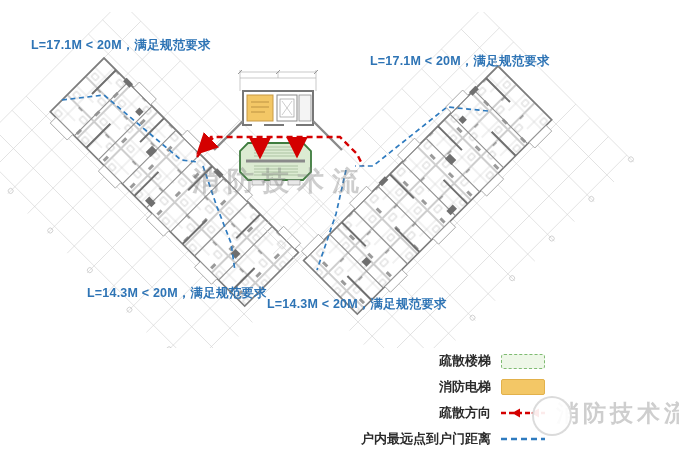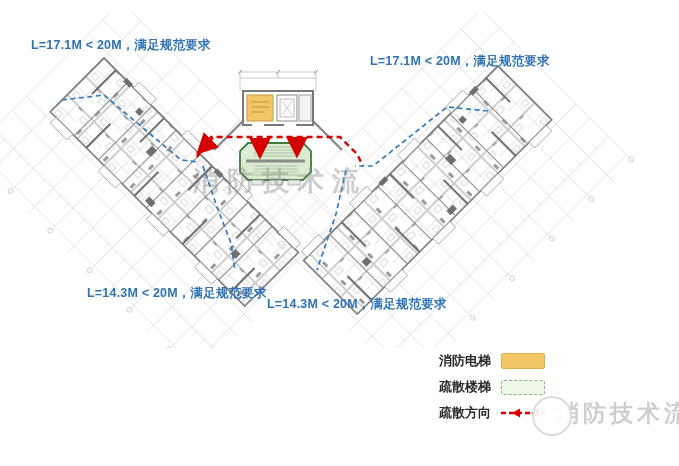--- a/index.html
+++ b/index.html
@@ -145,36 +145,44 @@
   <div class="annotation" style="left:370px;top:53px">L=17.1M &lt; 20M，满足规范要求</div>
   <div class="annotation" style="left:87px;top:285px">L=14.3M &lt; 20M，满足规范要求</div>
   <div class="annotation" style="left:267px;top:296px">L=14.3M &lt; 20M，满足规范要求</div>
 
   <div class="wm wm-center">消防技术流</div>
   <div class="wm-circle"></div>
   <div class="wm wm-br">消防技术流</div>
 
   <div class="legend">
     <div class="lg-row">
+      <span class="lg-label">疏散楼梯</span>
+      <span class="sw">
+          <span class="sw-stair"></span>
+        </span>
+    </div>
+    <div class="lg-row">
       <span class="lg-label">消防电梯</span>
       <span class="sw">
           <span class="sw-lift"></span>
-        </span>
-    </div>
-    <div class="lg-row">
-      <span class="lg-label">疏散楼梯</span>
-      <span class="sw">
-          <span class="sw-stair"></span>
         </span>
     </div>
     <div class="lg-row">
       <span class="lg-label">疏散方向</span>
       <span class="sw">
         <svg width="44" height="12" viewBox="0 0 44 12">
           <line x1="0" y1="6" x2="44" y2="6" stroke="#d40000" stroke-width="2.4" stroke-dasharray="5 3"></line>
           <path d="M19,1.5 L11,6 L19,10.5 Z" fill="#d40000"></path>
           <path d="M38,1.5 L30,6 L38,10.5 Z" fill="#d40000"></path>
         </svg>
       </span>
     </div>
+    <div class="lg-row">
+      <span class="lg-label">户内最远点到户门距离</span>
+      <span class="sw">
+        <svg width="44" height="12" viewBox="0 0 44 12">
+          <line x1="0" y1="6" x2="44" y2="6" stroke="#2f7bbf" stroke-width="2.6" stroke-dasharray="6 4"></line>
+        </svg>
+      </span>
+    </div>
   </div>
 
 </div>
 
 </body></html>

